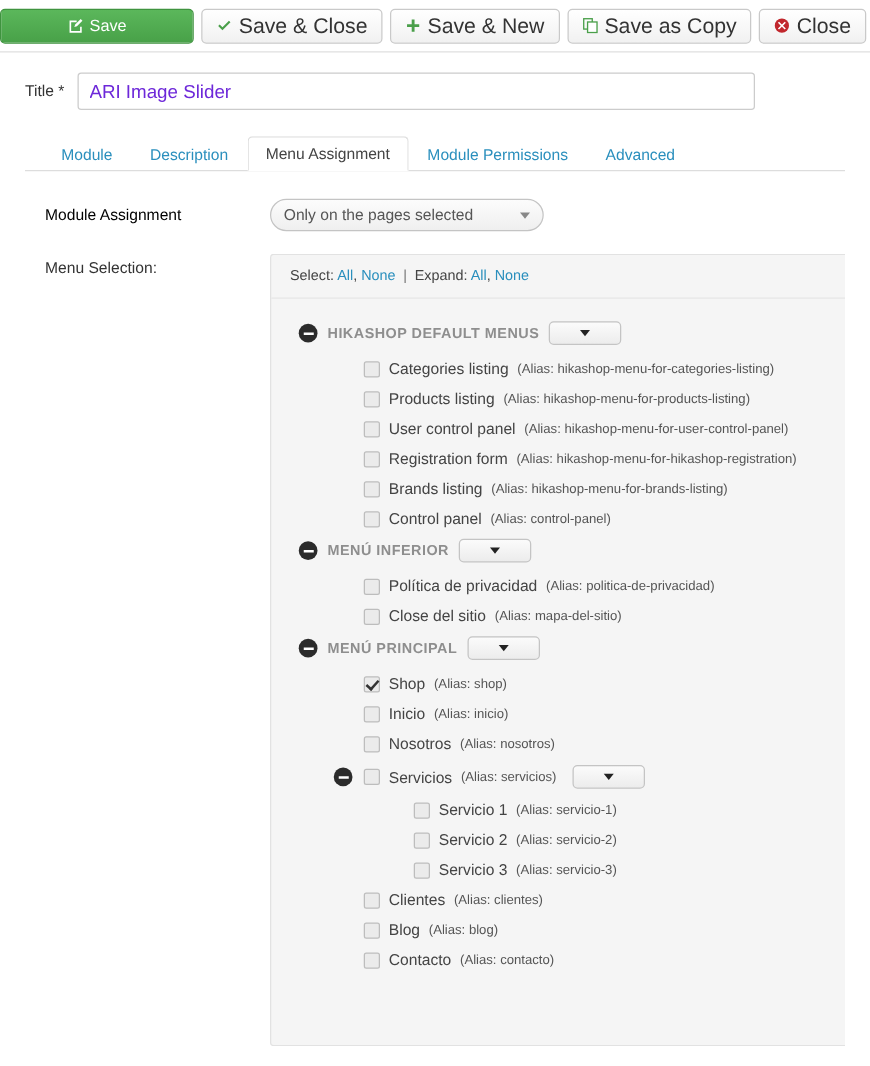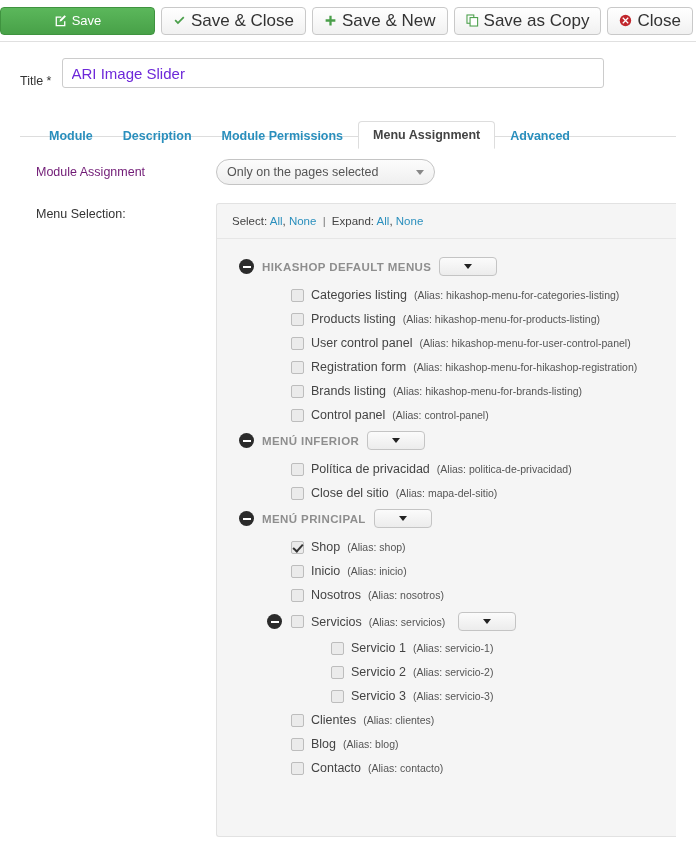--- a/index.html
+++ b/index.html
@@ -41,21 +41,21 @@
     border: 1px solid #3f933f;
     color: #fff;
     width: 155px;
     justify-content: center;
     font-size: 13px;
   }
   .ic { display: inline-flex; align-items: center; justify-content: center; }
 
   
   .form-wrap { padding: 16px 20px 0 20px; }
-  .title-row { display: flex; align-items: flex-end; gap: 10px; }
+  .title-row { display: flex; align-items: center; gap: 10px; }
   .title-label { font-size: 12.5px; color: #333; white-space: nowrap; }
   .title-input {
     flex: 0 0 auto;
     width: 542px;
     height: 30px;
     border: 1px solid #ccc;
     border-radius: 3px;
     padding: 0 9px;
     font-size: 15px;
     color: #6d28d9;
@@ -76,39 +76,38 @@
   .tab {
     font-size: 12.5px;
     color: #2a8fbd;
     padding: 7px 14px 7px 14px;
     cursor: pointer;
     border: 1px solid transparent;
     border-bottom: none;
     border-radius: 4px 4px 0 0;
     line-height: 1;
     position: relative;
-    top: 13px;
-    font-weight: bold;
+    top: 1px;
   }
   .tab.active {
     color: #444;
     background: #fff;
     border: 1px solid #ddd;
     border-bottom: 1px solid #fff;
     cursor: default;
   }
 
   
   .assign-row {
     display: flex;
     align-items: center;
     margin-top: 22px;
     padding-left: 16px;
   }
-  .assign-label { font-size: 12.5px; color: #701a75; width: 180px; }
+  .assign-label { font-size: 12.5px; color: #000000; width: 180px; }
   .select-box {
     width: 219px;
     height: 26px;
     border: 1px solid #c4c4c4;
     border-radius: 13px;
     background: linear-gradient(to bottom, #fcfcfc 0%, #efefef 100%);
     display: flex;
     align-items: center;
     padding: 0 10px;
     font-size: 12.5px;
@@ -283,22 +282,22 @@
 <div class="form-wrap">
 
   <div class="title-row">
     <span class="title-label">Title *</span>
     <input class="title-input" type="text" value="ARI Image Slider" style="">
   </div>
 
   <div class="tabs" id="tabbar">
       <div class="tab">Module</div>
       <div class="tab">Description</div>
+      <div class="tab active">Menu Assignment</div>
       <div class="tab">Module Permissions</div>
-      <div class="tab active">Menu Assignment</div>
       <div class="tab">Advanced</div>
     </div>
 
   <div class="assign-row">
     <span class="assign-label">Module Assignment</span>
     <div class="select-box">
       <span>Only on the pages selected</span>
       <span class="caret"></span>
     </div>
   </div>

